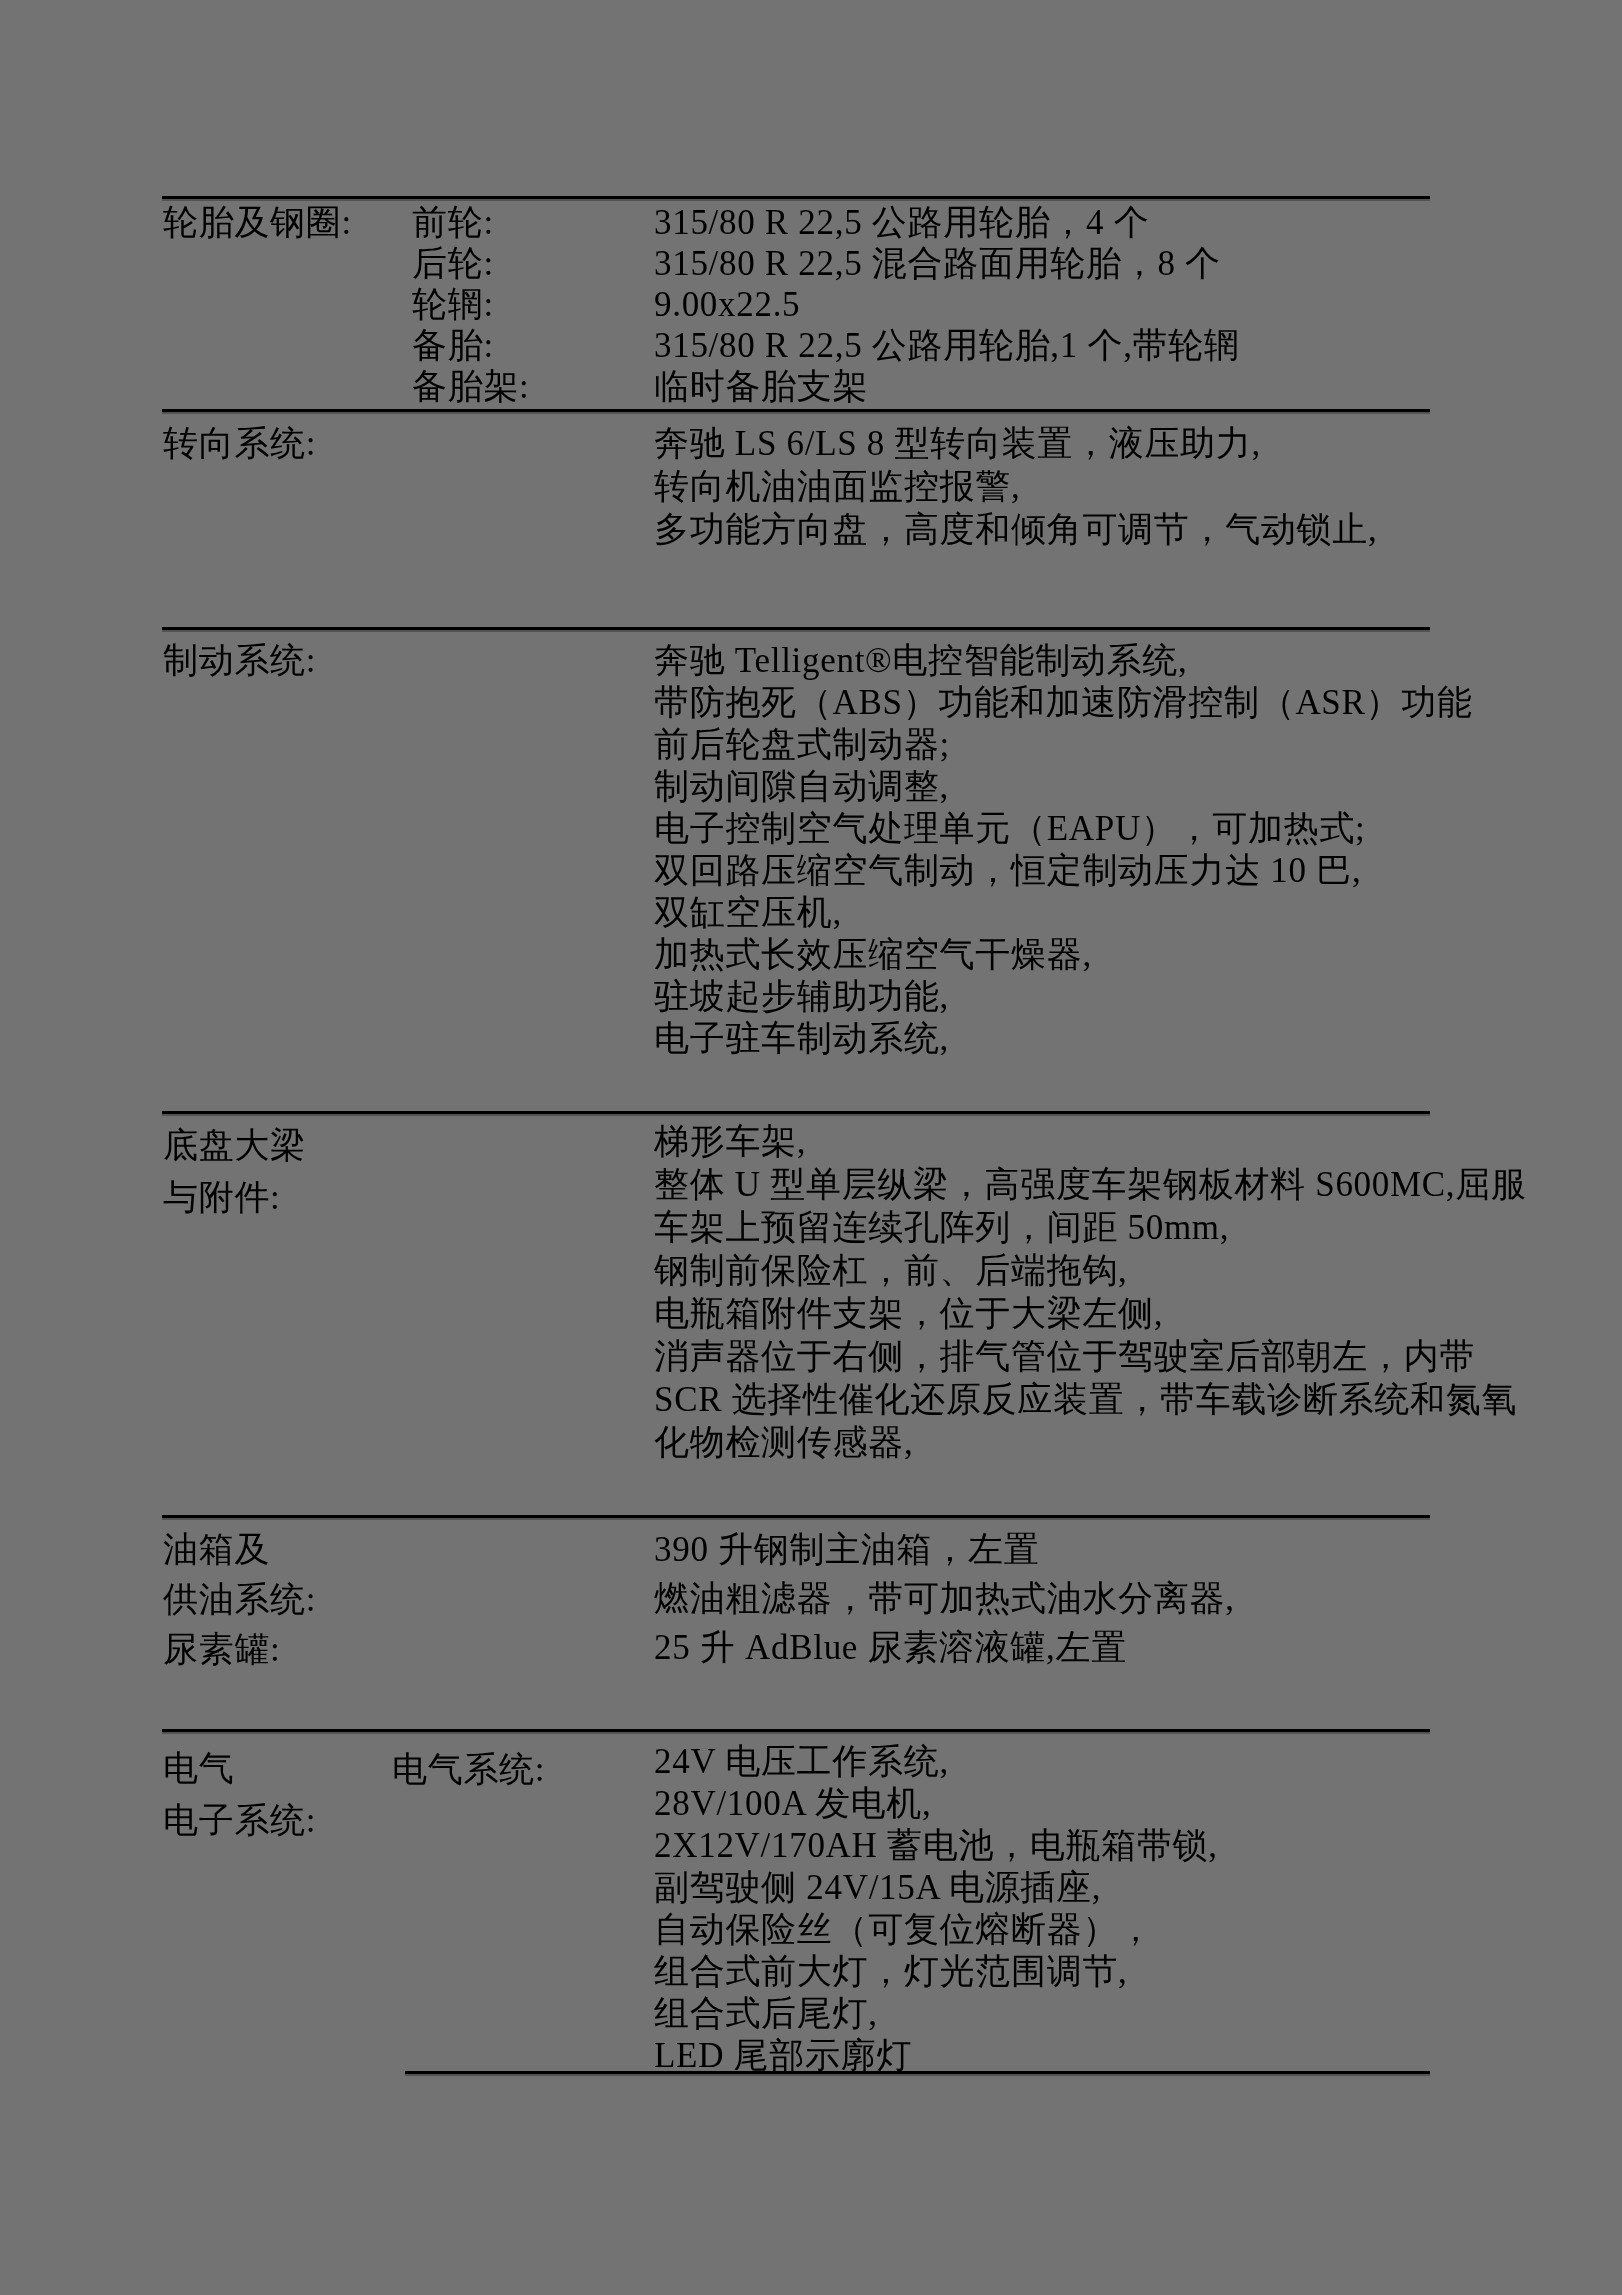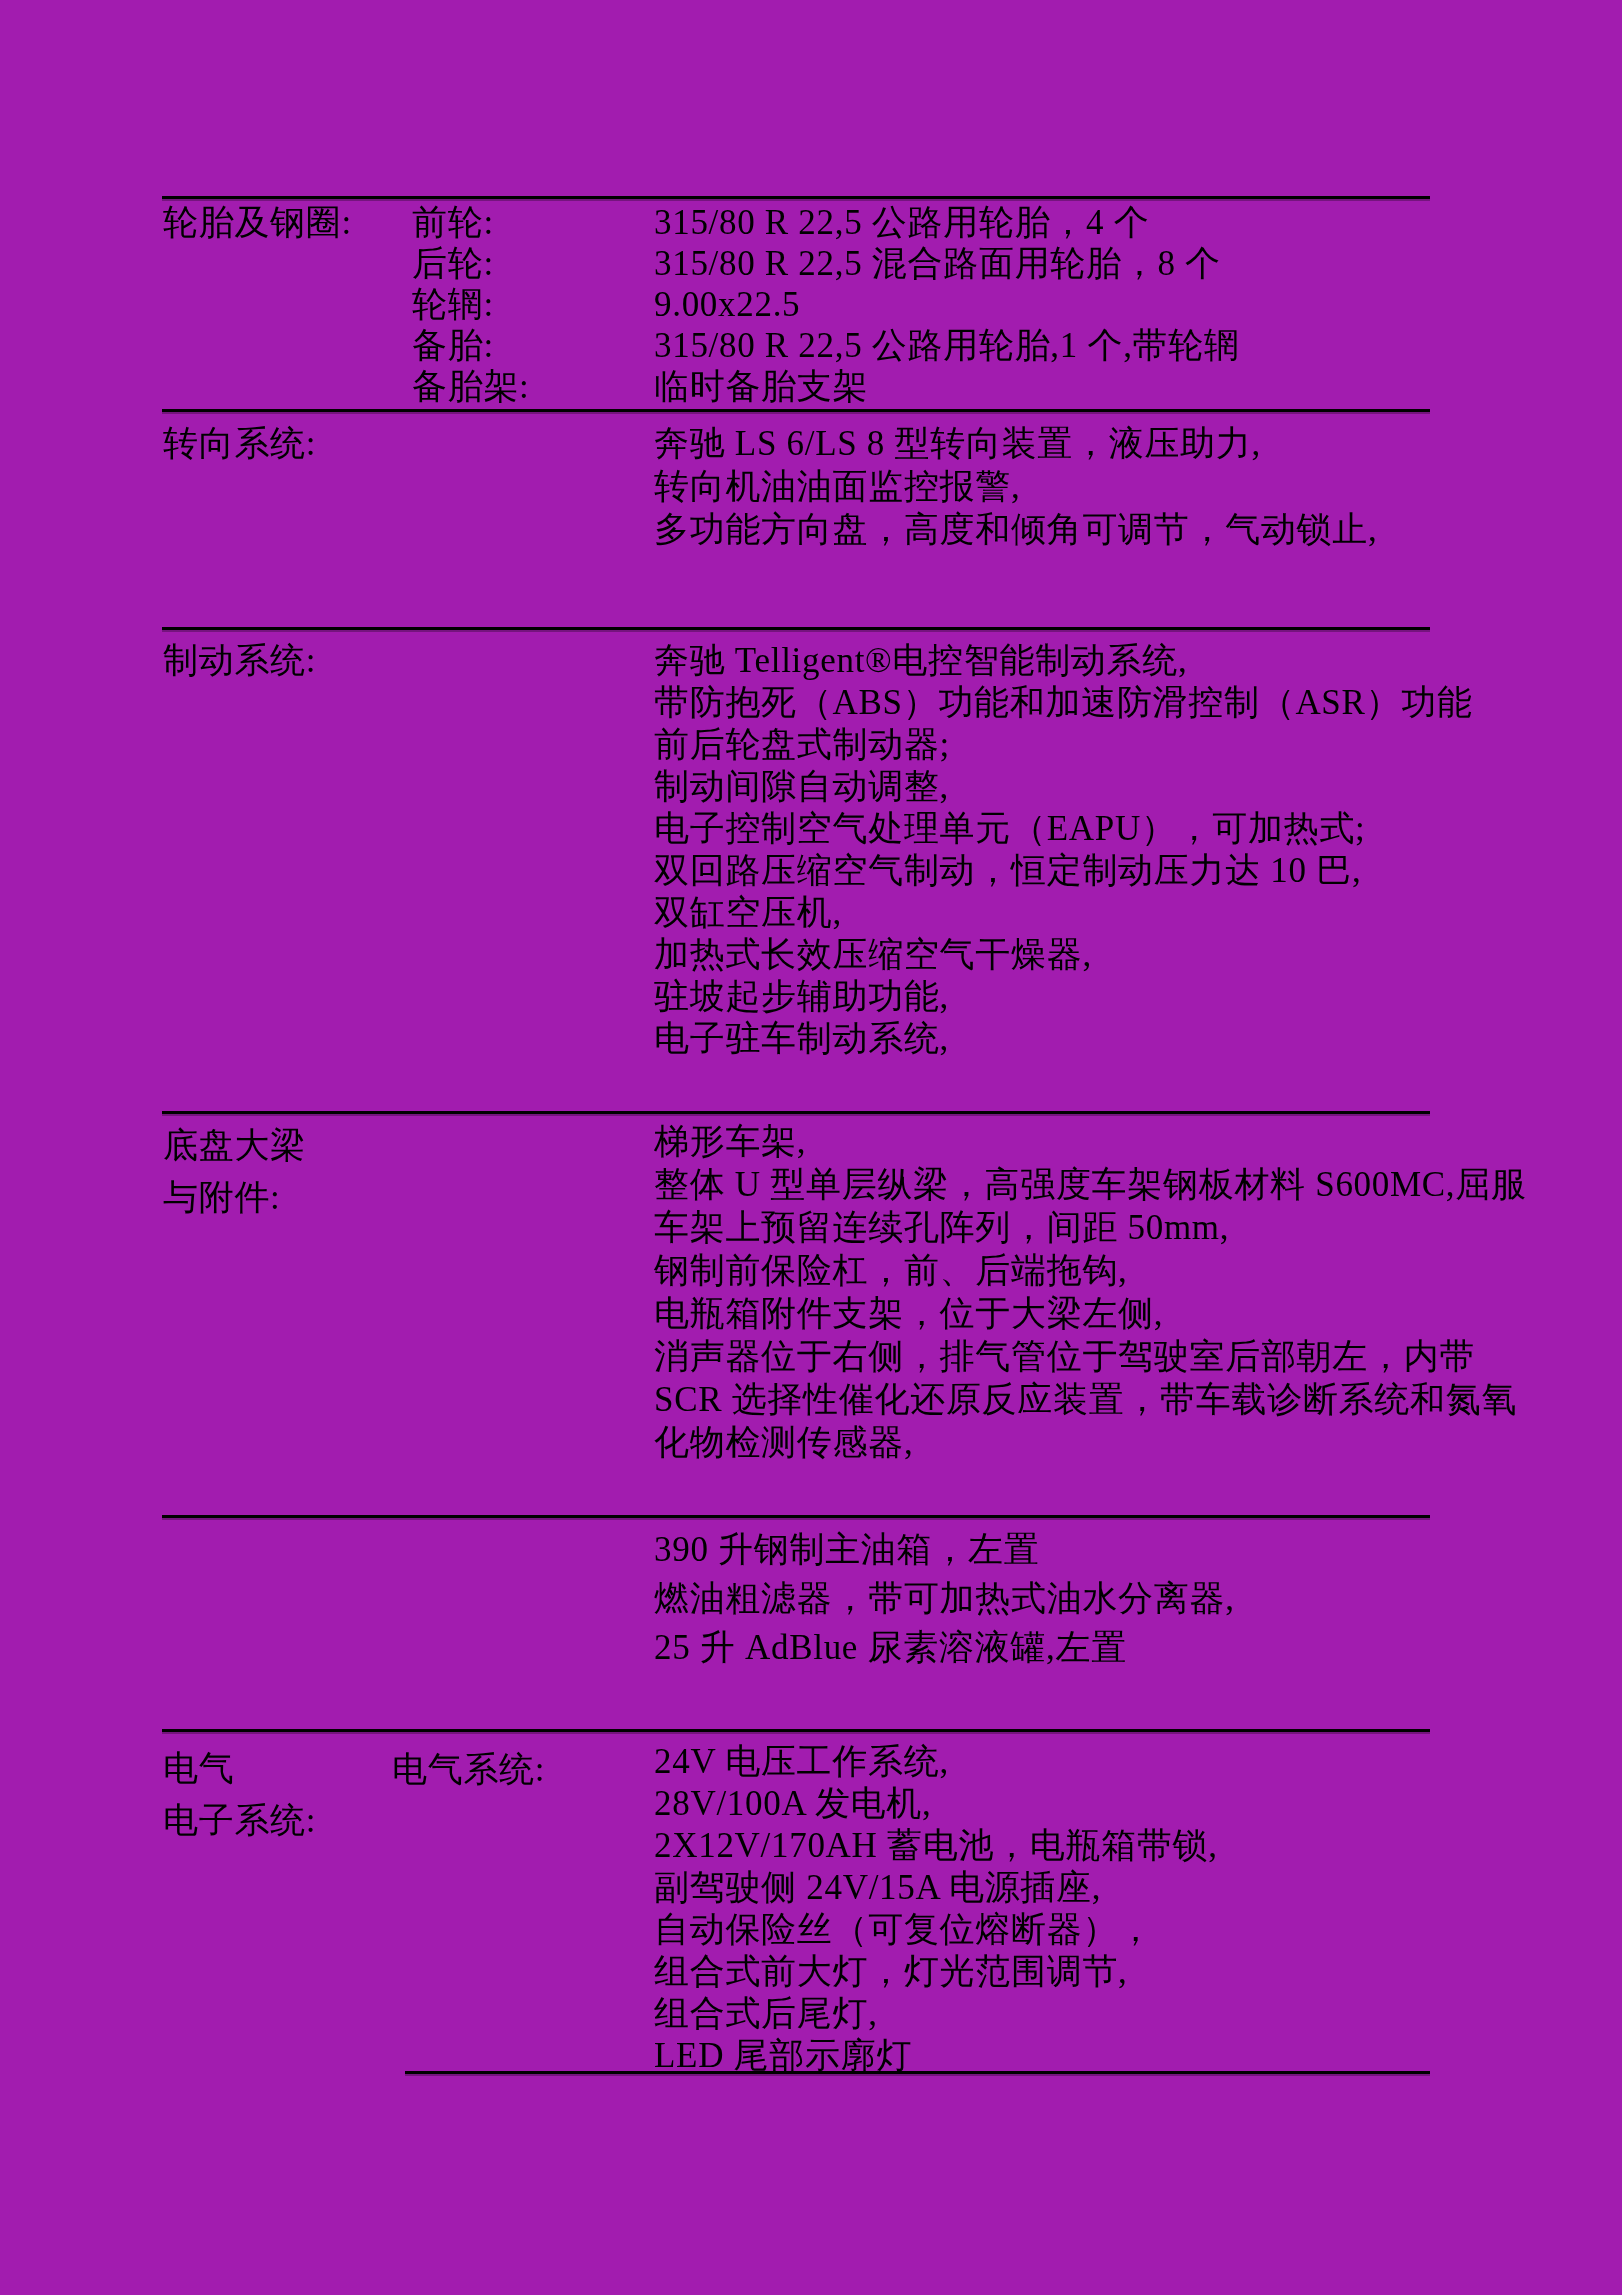--- a/index.html
+++ b/index.html
@@ -1,20 +1,20 @@
 <!DOCTYPE html>
 <html style="font-size:10.5px"><head>
 <meta charset="utf-8">
 <style>
   html,body{margin:0;padding:0;background:#ffffff;}
   .page{
     position:relative;
     width:1622px;
     height:2295px;
-    background:#a21caf;
+    background:#737373;
     overflow:hidden;
     font-family:"Liberation Serif","DejaVu Serif",serif;
     color:#000;
     font-size:35px;
     letter-spacing:0.7px;
   }
   .rule{
     position:absolute;
     height:2.6px;
     background:#000;
@@ -90,20 +90,25 @@
     <div>梯形车架,</div>
     <div>整体 U 型单层纵梁，高强度车架钢板材料 S600MC,屈服</div>
     <div>车架上预留连续孔阵列，间距 50mm,</div>
     <div>钢制前保险杠，前、后端拖钩,</div>
     <div>电瓶箱附件支架，位于大梁左侧,</div>
     <div>消声器位于右侧，排气管位于驾驶室后部朝左，内带</div>
     <div>SCR 选择性催化还原反应装置，带车载诊断系统和氮氧</div>
     <div>化物检测传感器,</div>
   </div>
 
+  <div class="col" style="left:163px;top:1525px;line-height:50px;">
+    <div>油箱及</div>
+    <div>供油系统:</div>
+    <div>尿素罐:</div>
+  </div>
   <div class="col" style="left:654px;top:1525px;line-height:49px;">
     <div>390 升钢制主油箱，左置</div>
     <div>燃油粗滤器，带可加热式油水分离器,</div>
     <div>25 升 AdBlue 尿素溶液罐,左置</div>
   </div>
 
   <div class="col" style="left:163px;top:1743px;line-height:52px;">
     <div>电气</div>
     <div>电子系统:</div>
   </div>

